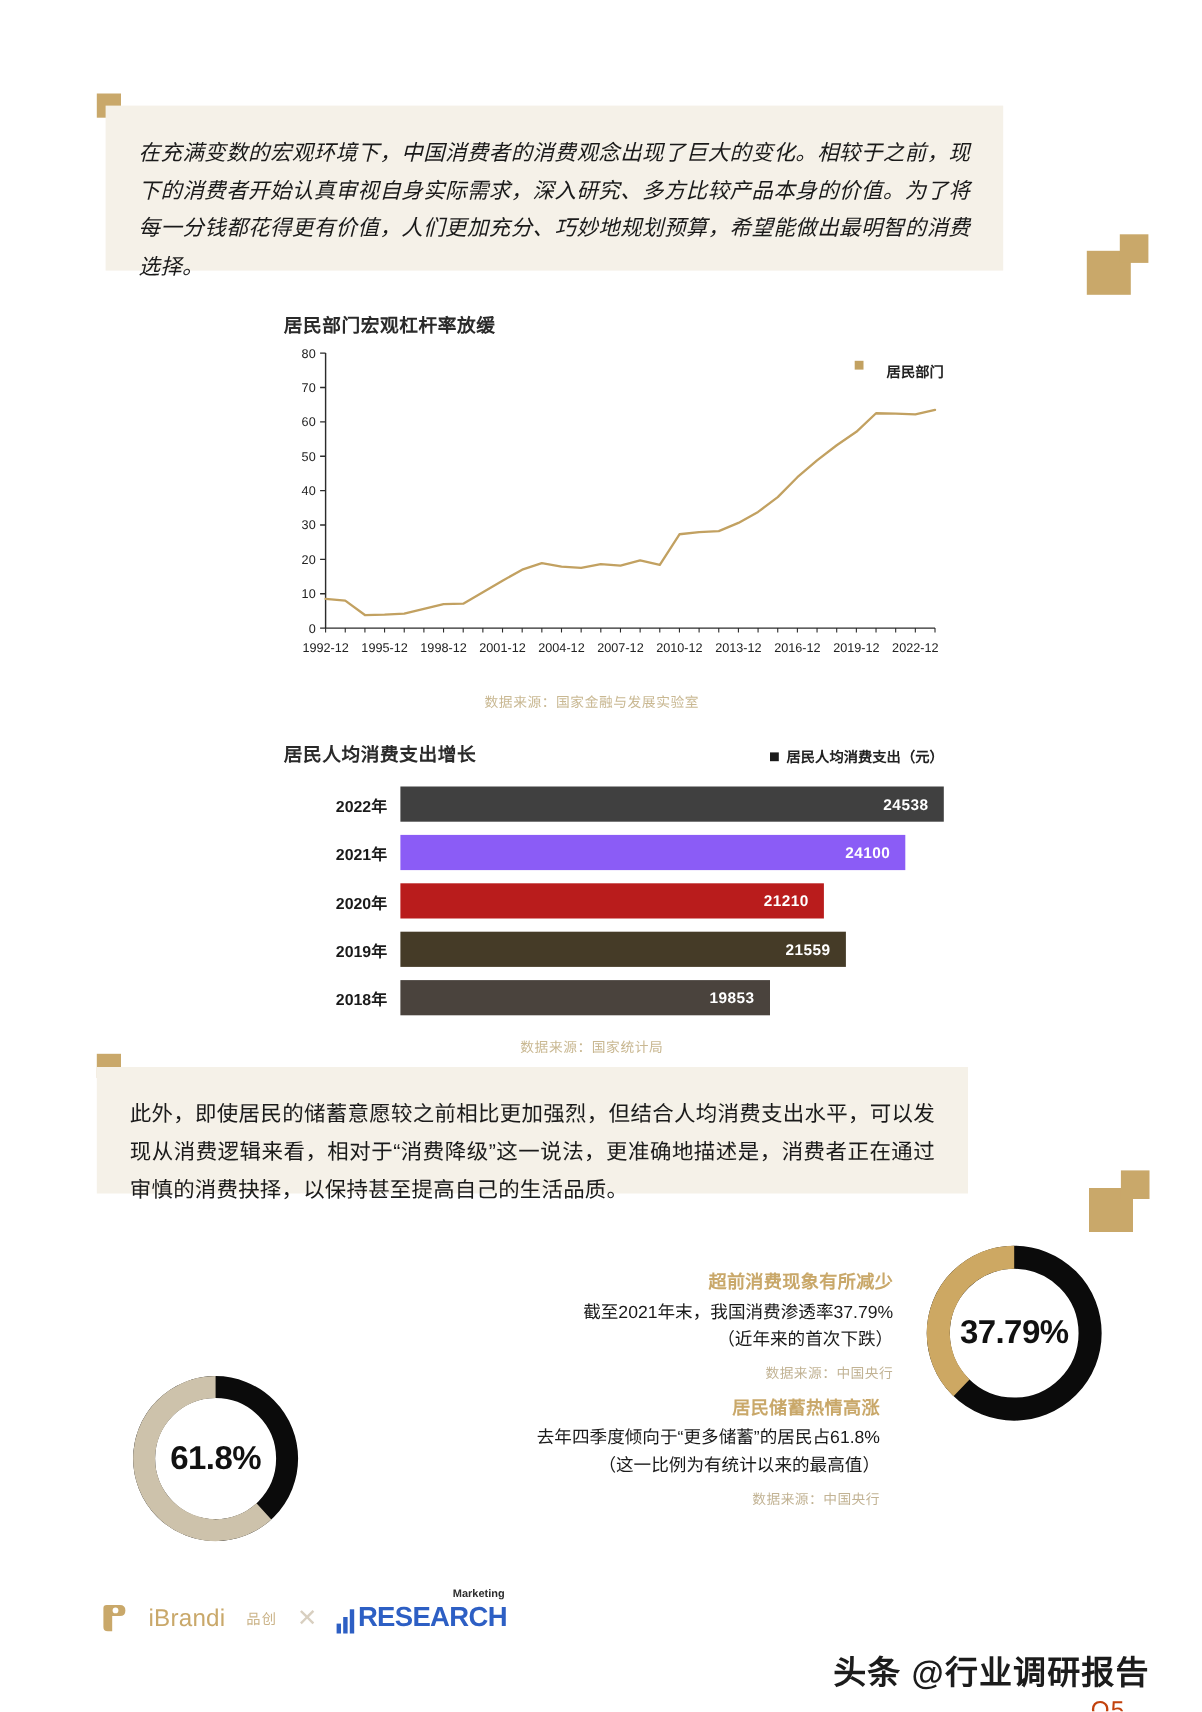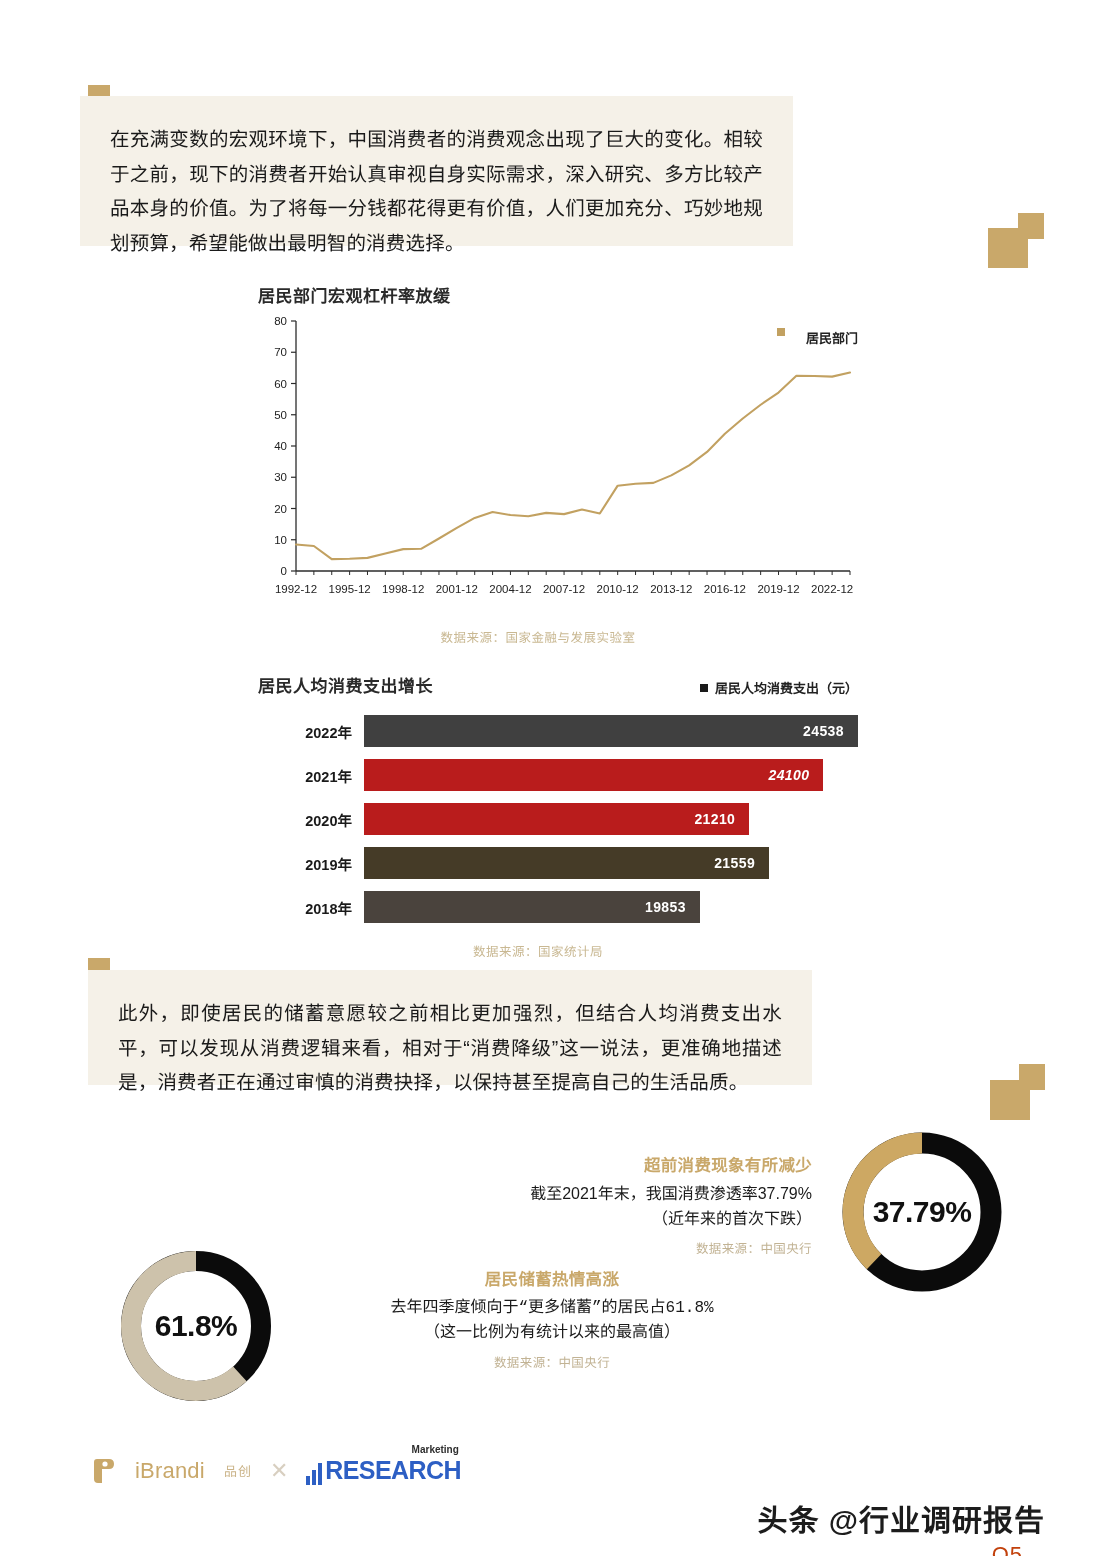--- a/index.html
+++ b/index.html
@@ -153,21 +153,21 @@
     letter-spacing: 1px;
   }
 </style>
 </head>
 <body>
 
 <div id="page">
 
   <div class="deco-sq deco-tab-left" style="left:88px; top:85px;"></div>
 
-  <div class="quote-block" id="quote-1" style="left:80px; top:96px; width:713px; height:150px;">
+  <div class="quote-block" id="quote-1" style="left:96px; top:96px; width:816px; height:150px;font-style:italic;">
     <p>在充满变数的宏观环境下，中国消费者的消费观念出现了巨大的变化。相较于之前，现下的消费者开始认真审视自身实际需求，深入研究、多方比较产品本身的价值。为了将每一分钱都花得更有价值，人们更加充分、巧妙地规划预算，希望能做出最明智的消费选择。</p>
   </div>
 
   <div class="deco-sq deco-pair-big" style="left:988px; top:228px;"></div>
   <div class="deco-sq deco-pair-small" style="left:1018px; top:213px;"></div>
 
   <div id="linechart-wrap">
     <div class="chart-title">居民部门宏观杠杆率放缓</div>
 
     <div id="linechart-legend">
@@ -259,21 +259,21 @@
           <div class="bar-label">2022年</div>
           <div class="bar-track">
             <div class="bar-fill" style="width: 100%; background: #404040;">
               <span class="bar-value">24538</span>
             </div>
           </div>
         </div>
         <div class="bar-row">
           <div class="bar-label">2021年</div>
           <div class="bar-track">
-            <div class="bar-fill" style="width: 93%; background: #b91c1c; font-style: italic;">
+            <div class="bar-fill" style="width: 93%; background: #8b5cf6;">
               <span class="bar-value">24100</span>
             </div>
           </div>
         </div>
         <div class="bar-row">
           <div class="bar-label">2020年</div>
           <div class="bar-track">
             <div class="bar-fill" style="width: 78%; background: #b91c1c;">
               <span class="bar-value">21210</span>
             </div>
@@ -295,21 +295,21 @@
             </div>
           </div>
         </div>
       </div>
 
     <div class="src-note" style="margin-top:18px; width:560px;">数据来源：国家统计局</div>
   </div>
 
   <div class="deco-sq deco-tab-left" style="left:88px; top:958px;"></div>
 
-  <div class="quote-block" id="quote-2" style="left:88px; top:970px; width:724px; height:115px;">
+  <div class="quote-block" id="quote-2" style="left:88px; top:970px; width:792px; height:115px;">
     <p>此外，即使居民的储蓄意愿较之前相比更加强烈，但结合人均消费支出水平，可以发现从消费逻辑来看，相对于“消费降级”这一说法，更准确地描述是，消费者正在通过审慎的消费抉择，以保持甚至提高自己的生活品质。</p>
   </div>
 
   <div class="deco-sq deco-pair-big" style="left:990px; top:1080px;"></div>
   <div class="deco-sq deco-pair-small" style="left:1019px; top:1064px;"></div>
 
   <div class="donut-group" style="left:836px; top:1126px;">
     <svg width="172" height="172" viewBox="0 0 172 172">
       <circle cx="86" cy="86" r="69" fill="none" stroke="#0b0b0b" stroke-width="21"></circle>
       <path id="arc-right" fill="none" stroke="#cda863" stroke-width="21" d="M 86.00 17.00 A 69 69 0 0 0 38.11 135.67"></path>
@@ -331,21 +331,21 @@
     <svg width="164" height="164" viewBox="0 0 164 164">
       <circle cx="82" cy="82" r="65" fill="none" stroke="#0b0b0b" stroke-width="20"></circle>
       <path id="arc-left" fill="none" stroke="#cdc2ab" stroke-width="20" d="M 82.00 17.00 A 65 65 0 1 0 125.90 129.94"></path>
     </svg>
     <div style="position:absolute; left:0; top:0; width:164px; height:164px;
                 display:flex; align-items:center; justify-content:center;">
       <span class="donut-pct">61.8%</span>
     </div>
   </div>
 
-  <div style="position:absolute; left:292px; top:1266px; width:520px; text-align:center;font-family:Liberation Mono, monospace;">
+  <div style="position:absolute; left:280px; top:1266px; width:520px; text-align:right;">
     <div class="donut-text-head">居民储蓄热情高涨</div>
     <div class="donut-text-body">去年四季度倾向于“更多储蓄”的居民占61.8%</div>
     <div class="donut-text-body">（这一比例为有统计以来的最高值）</div>
     <div class="donut-text-src">数据来源：中国央行</div>
   </div>
 
   <div id="footer-logos">
     <div class="logo-ibrandi">
       <svg width="24" height="26" viewBox="0 0 24 26">
         <path d="M2 4 Q2 1 5 1 L17 1 Q22 1 22 6 Q22 11 17 11 L10 11 L10 25 Q10 25 6 25 Q2 25 2 21 Z" fill="#c9a86a"></path>

